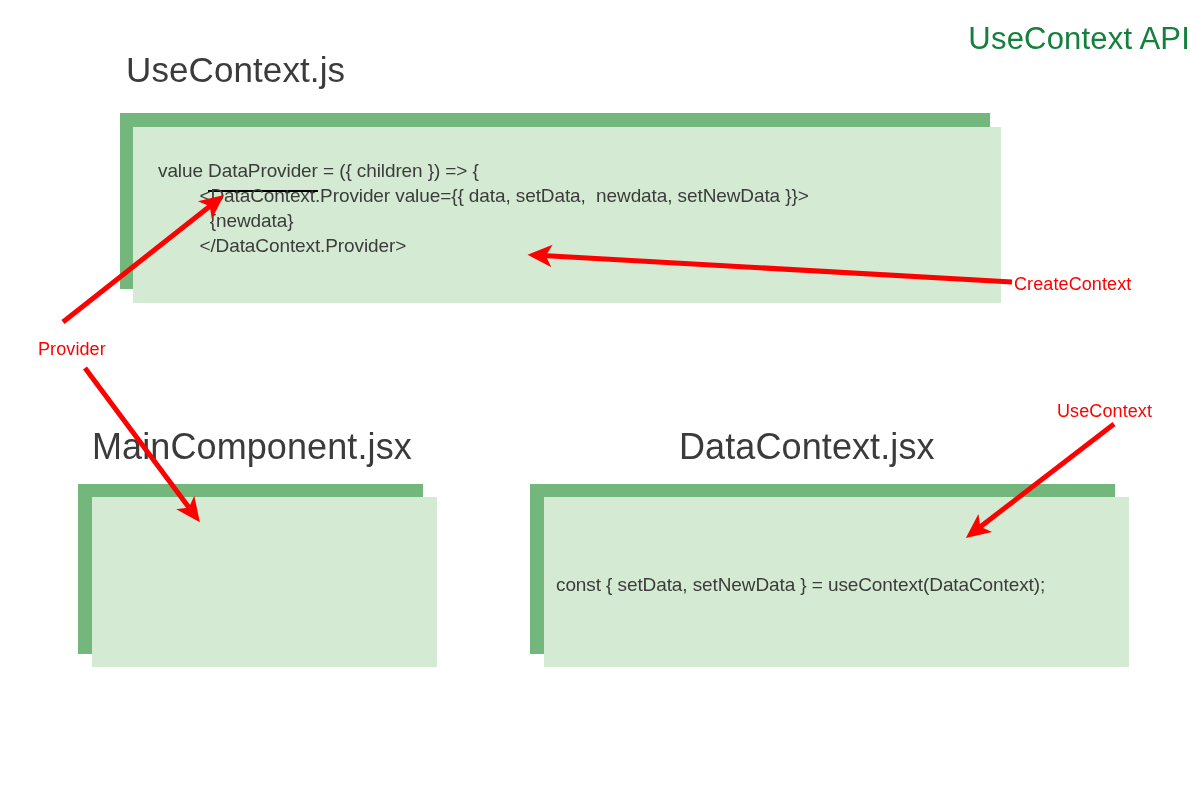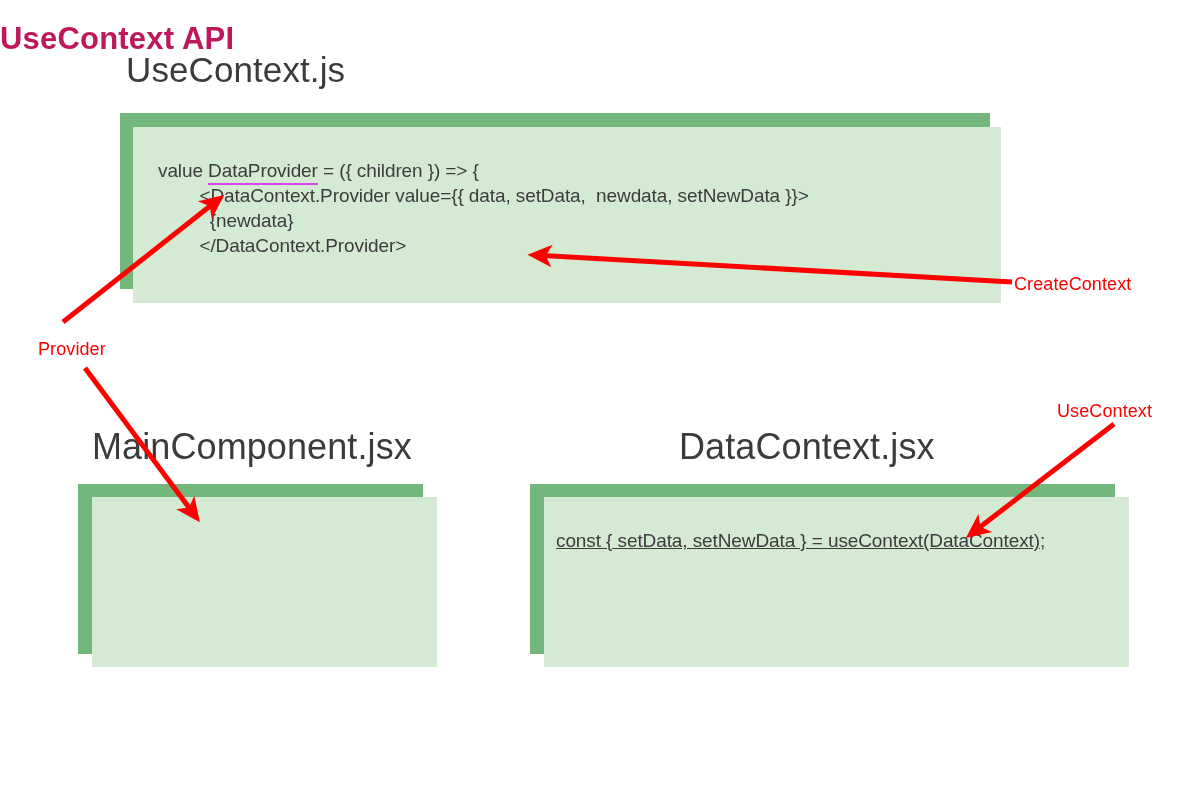--- a/index.html
+++ b/index.html
@@ -21,24 +21,24 @@
     width: 1190px;
     height: 792px;
   }
 
   
   .slide-title {
     position: absolute;
     left: 0;
     top: 21px;
     width: 1190px;
-    text-align: left;
-    color: #be185d;
+    text-align: right;
+    color: #15803d;
     font-size: 31px;
-    font-weight: 700;
+    font-weight: 400;
     letter-spacing: 0.2px;
     white-space: nowrap;
   }
 
   
   .file-heading {
     position: absolute;
     color: #3b3b3b;
     font-size: 35px;
     font-weight: 400;
@@ -61,38 +61,38 @@
   .code {
     position: absolute;
     color: #3c3c3c;
     font-size: 19px;
     line-height: 25px;
     white-space: pre;
     font-family: "Liberation Sans", sans-serif;
     letter-spacing: -0.1px;
   }
   .code .u {
-    border-bottom: 2px solid #d946ef;
-    padding-bottom: 2px;
+    border-bottom: 2px solid #000000;
+    padding-bottom: 9px;
   }
 
   
   #card1-back  { left: 120px; top: 113px; width: 870px; height: 176px; }
   #card1-front { left: 133px; top: 127px; width: 868px; height: 176px; }
   #card1-code  { left: 158px; top: 158px; }
 
   
   #card2-back  { left: 78px;  top: 484px; width: 345px; height: 170px; }
   #card2-front { left: 92px;  top: 497px; width: 345px; height: 170px; }
   #card2-code  { left: 125px; top: 527px; }
 
   
   #card3-back  { left: 530px; top: 484px; width: 585px; height: 170px; }
   #card3-front { left: 544px; top: 497px; width: 585px; height: 170px; }
-  #card3-code  { left: 556px; top: 528px; text-decoration: underline; }
+  #card3-code  { left: 556px; top: 572px; }
 
   
   .annot {
     position: absolute;
     color: #fe0000;
     font-size: 18px;
     white-space: nowrap;
     letter-spacing: 0.1px;
   }
   #annot-createcontext { left: 1014px; top: 274px; text-align: center; }

